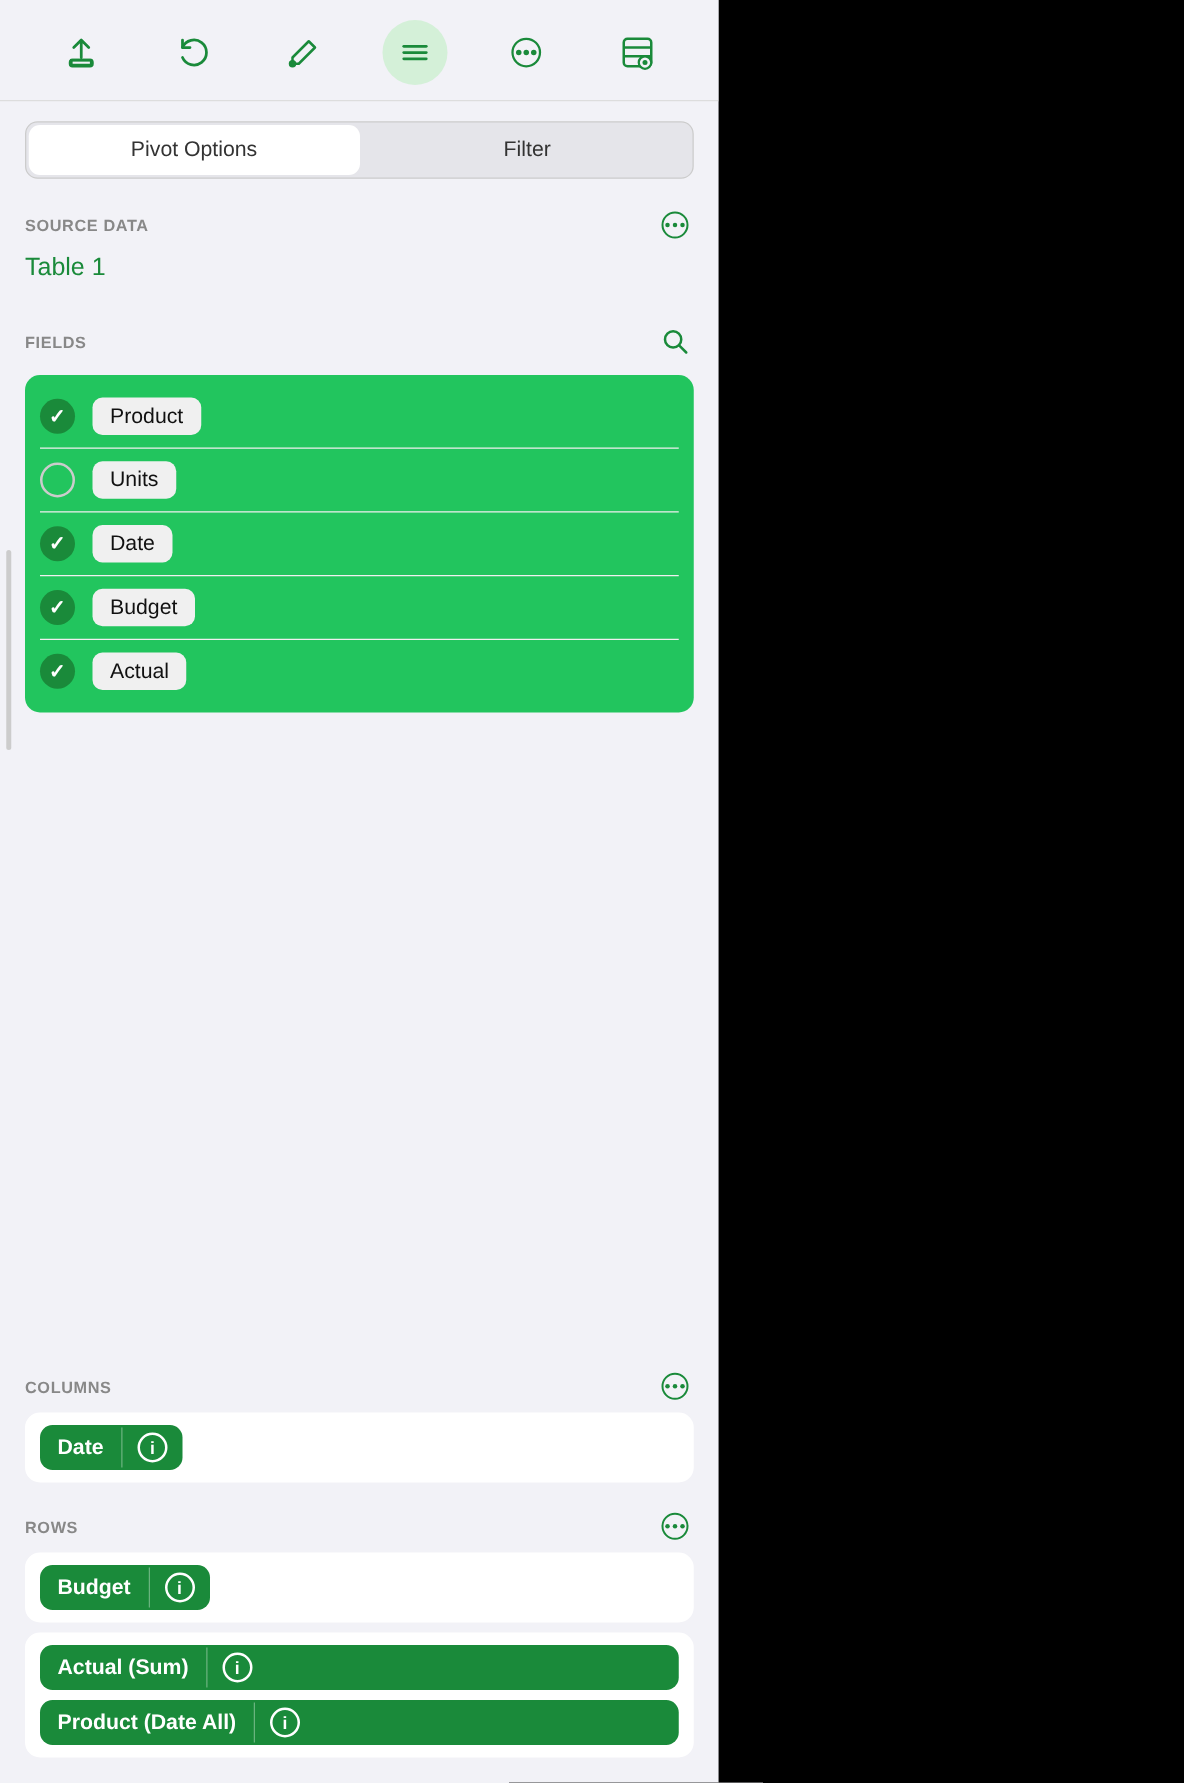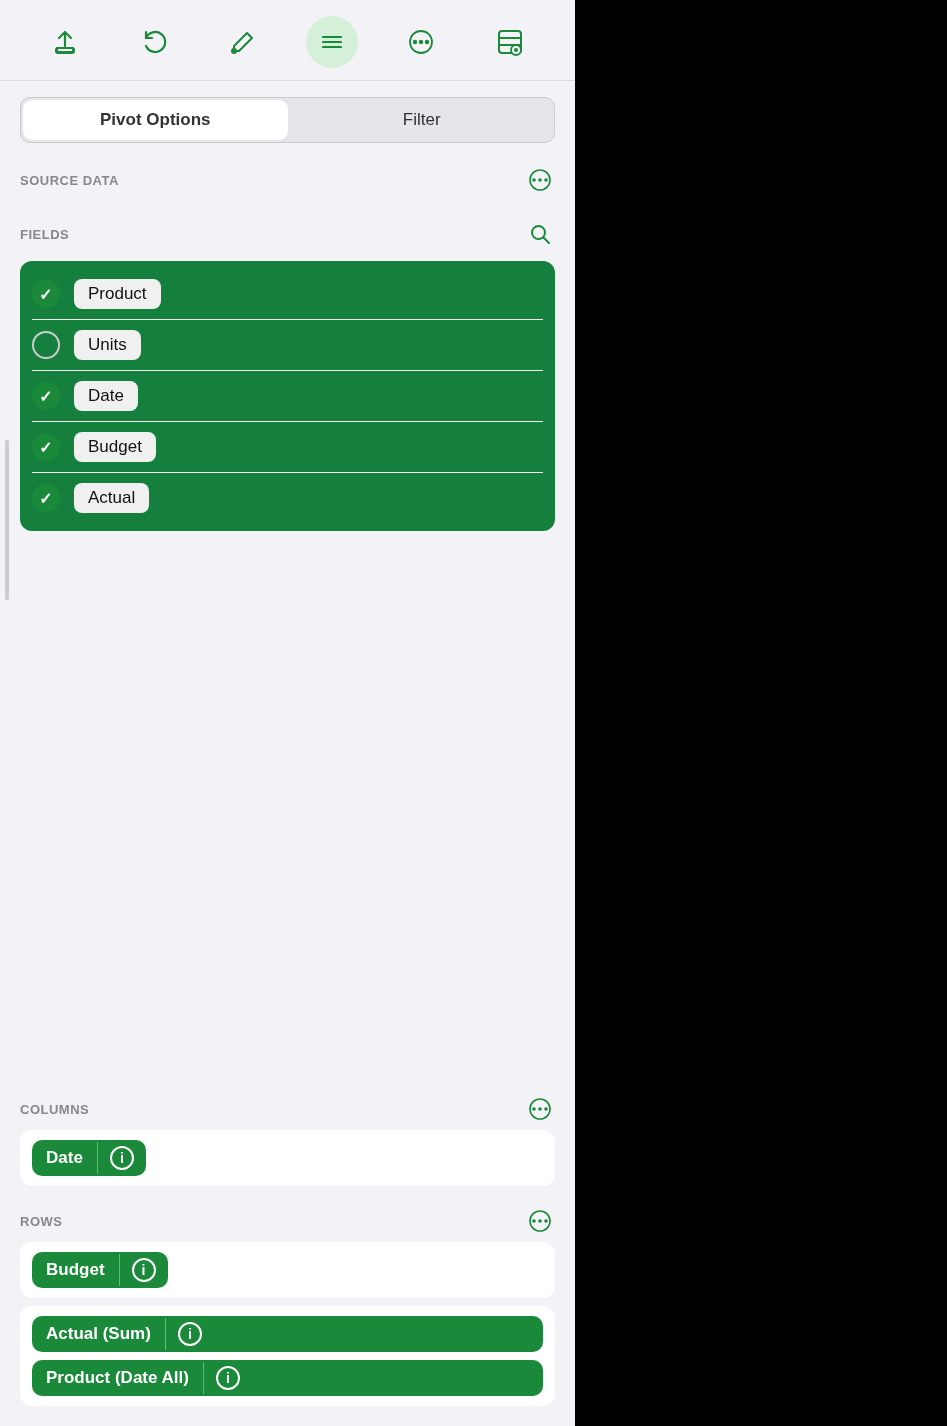--- a/index.html
+++ b/index.html
@@ -72,21 +72,21 @@
       font-size: 17px;
       font-weight: 500;
       cursor: pointer;
       color: #333;
     }
 
     .seg-btn.active {
       background: #fff;
       border-radius: 9px;
       margin: 2px;
-      font-weight: 700;
+      font-weight: 400;
     }
 
     
     .section {
       padding: 0 20px;
       margin-bottom: 6px;
     }
 
     .section-header {
       display: flex;
@@ -119,21 +119,21 @@
     .table-link {
       color: #1a8a3a;
       font-size: 20px;
       font-weight: 500;
       padding: 2px 0 14px;
       display: block;
     }
 
     
     .fields-container {
-      background: #15803d;
+      background: #22c55e;
       border-radius: 12px;
       padding: 8px 12px;
       margin: 0 20px;
     }
 
     .field-row {
       display: flex;
       align-items: center;
       padding: 10px 0;
       border-bottom: 1px solid #f0f0f0;
@@ -309,20 +309,21 @@
       <span class="section-label">SOURCE DATA</span>
       <button class="section-action">
         <svg width="24" height="24" viewBox="0 0 24 24">
           <circle cx="6" cy="12" r="1.8" fill="#1a8a3a"></circle>
           <circle cx="12" cy="12" r="1.8" fill="#1a8a3a"></circle>
           <circle cx="18" cy="12" r="1.8" fill="#1a8a3a"></circle>
           <circle cx="12" cy="12" r="10" stroke="#1a8a3a" stroke-width="1.6" fill="none"></circle>
         </svg>
       </button>
     </div>
+    <span class="table-link">Table 1</span>
   </div>
 
   <div class="section">
     <div class="section-header">
       <span class="section-label">FIELDS</span>
       <button class="section-action">
         <svg width="22" height="22" viewBox="0 0 22 22" fill="none">
           <circle cx="9.5" cy="9.5" r="6.5" stroke="#1a8a3a" stroke-width="2"></circle>
           <line x1="14.5" y1="14.5" x2="20" y2="20" stroke="#1a8a3a" stroke-width="2" stroke-linecap="round"></line>
         </svg>

